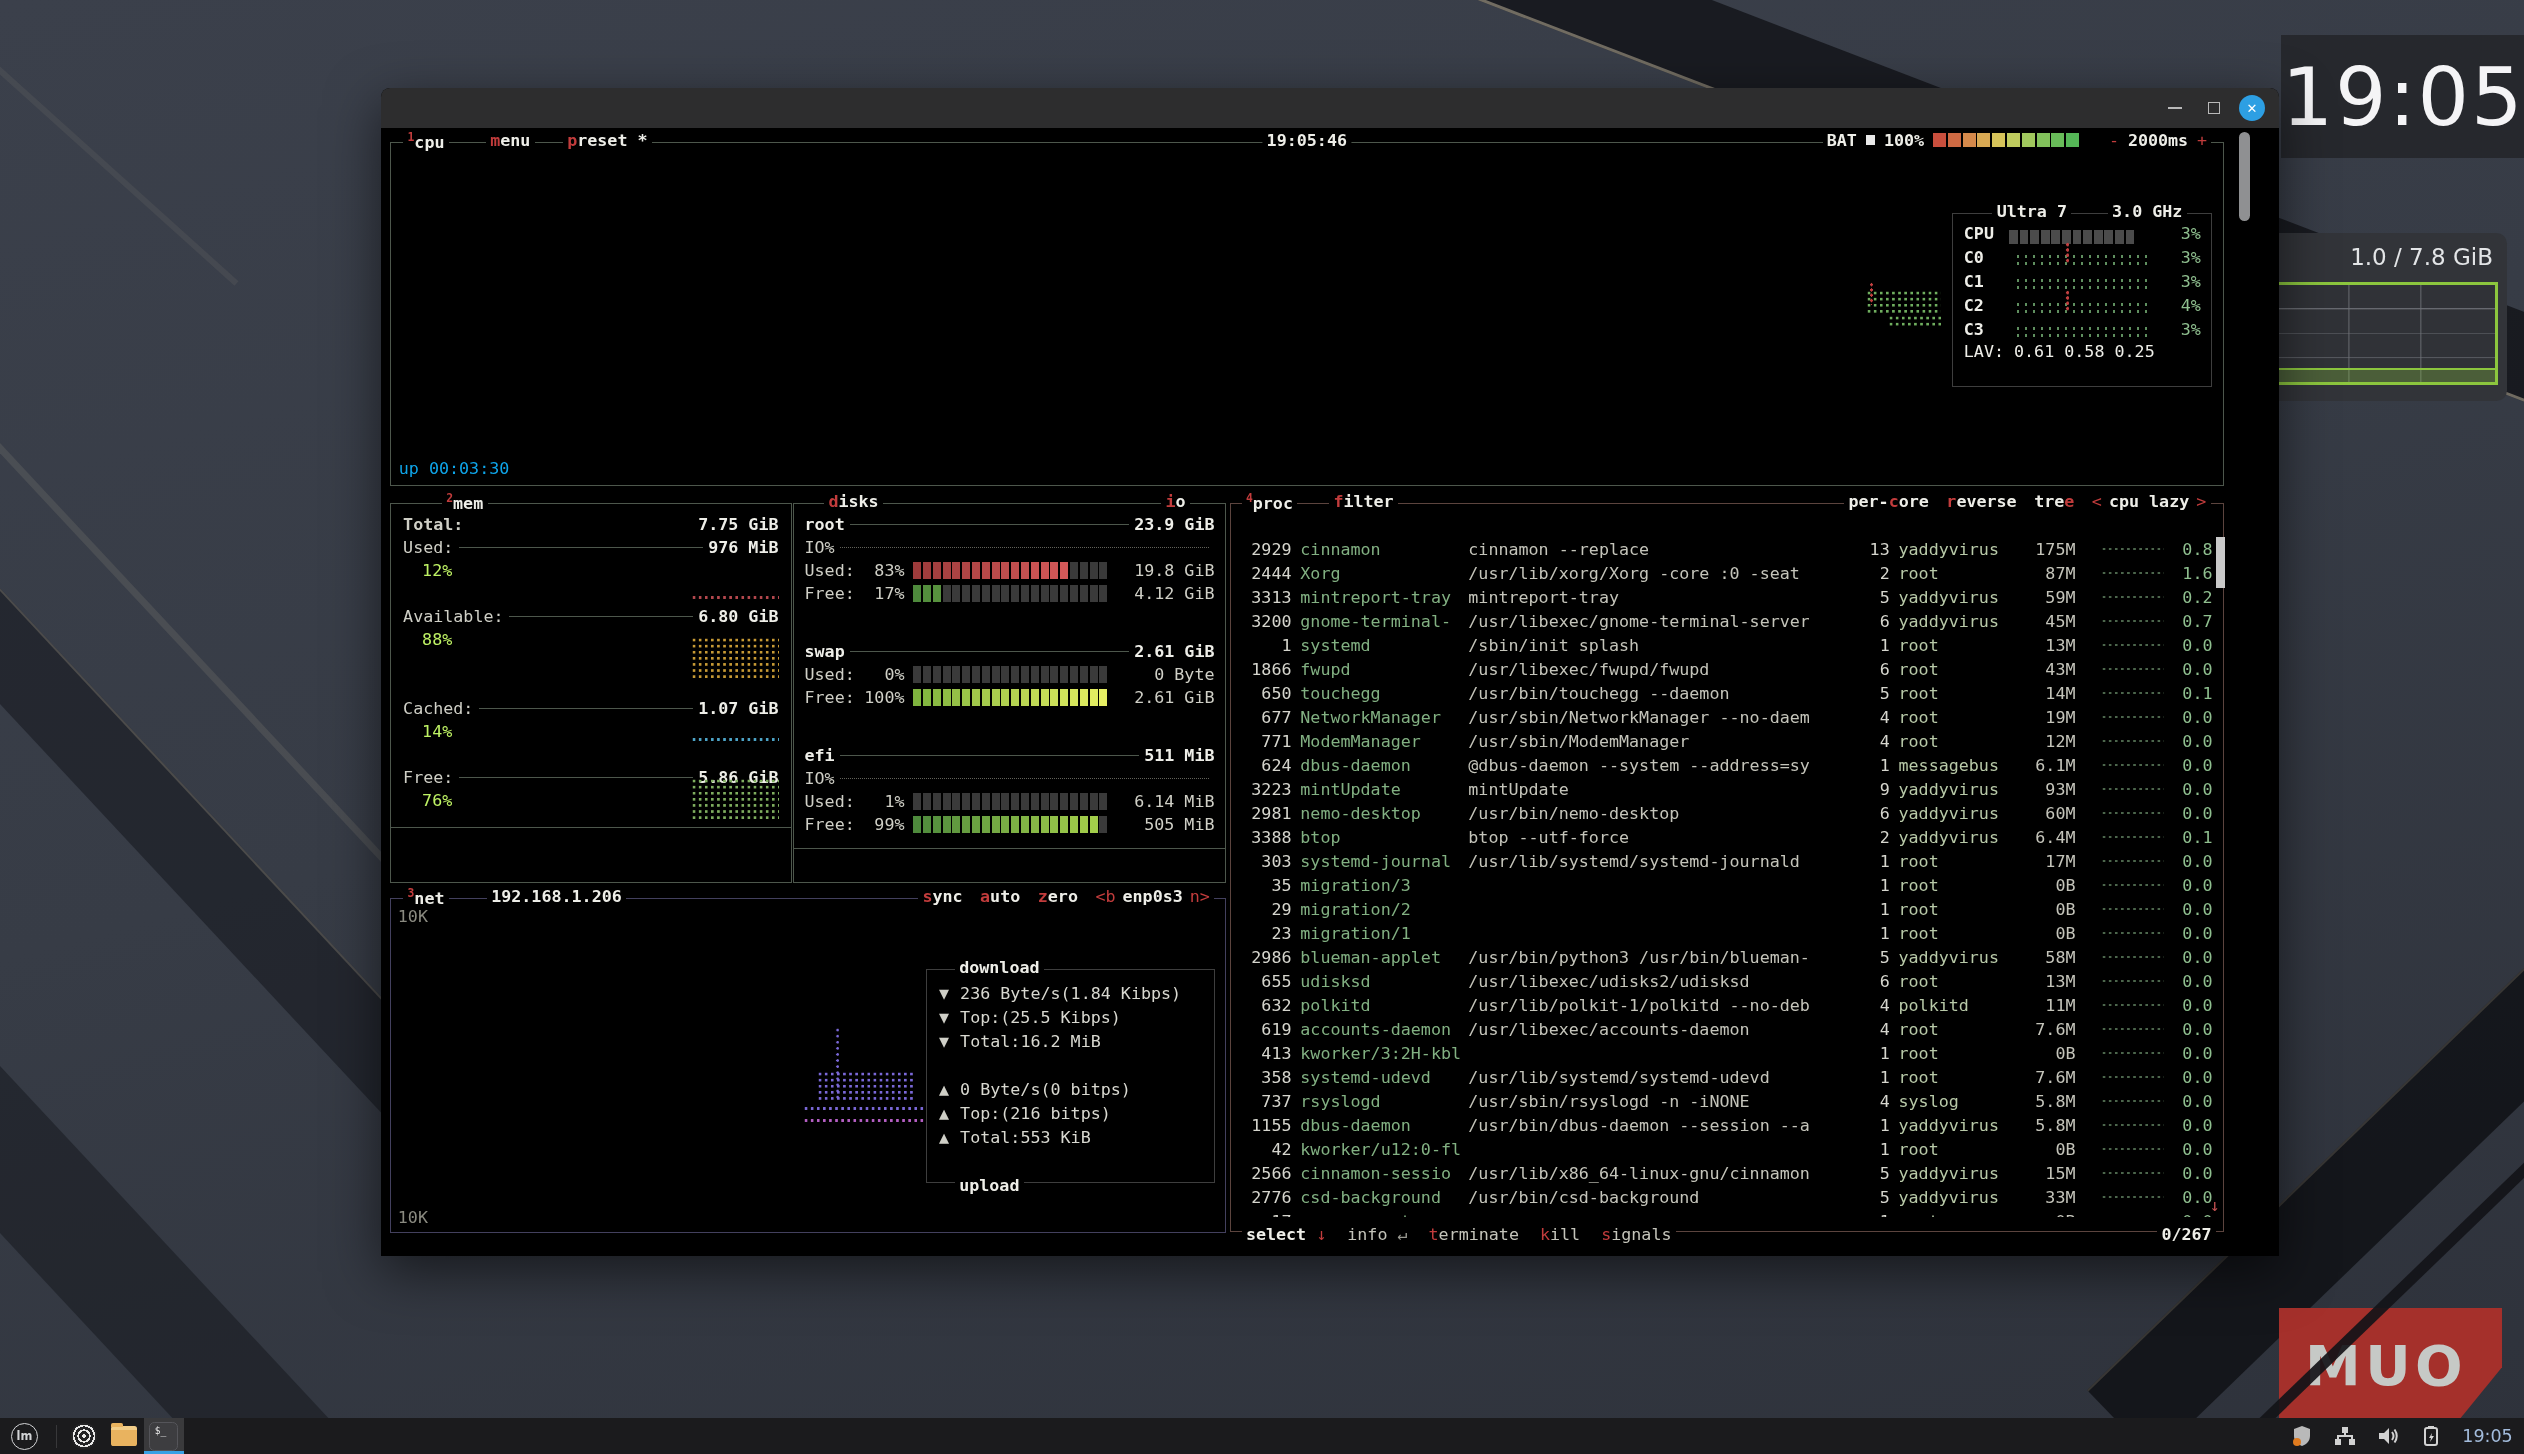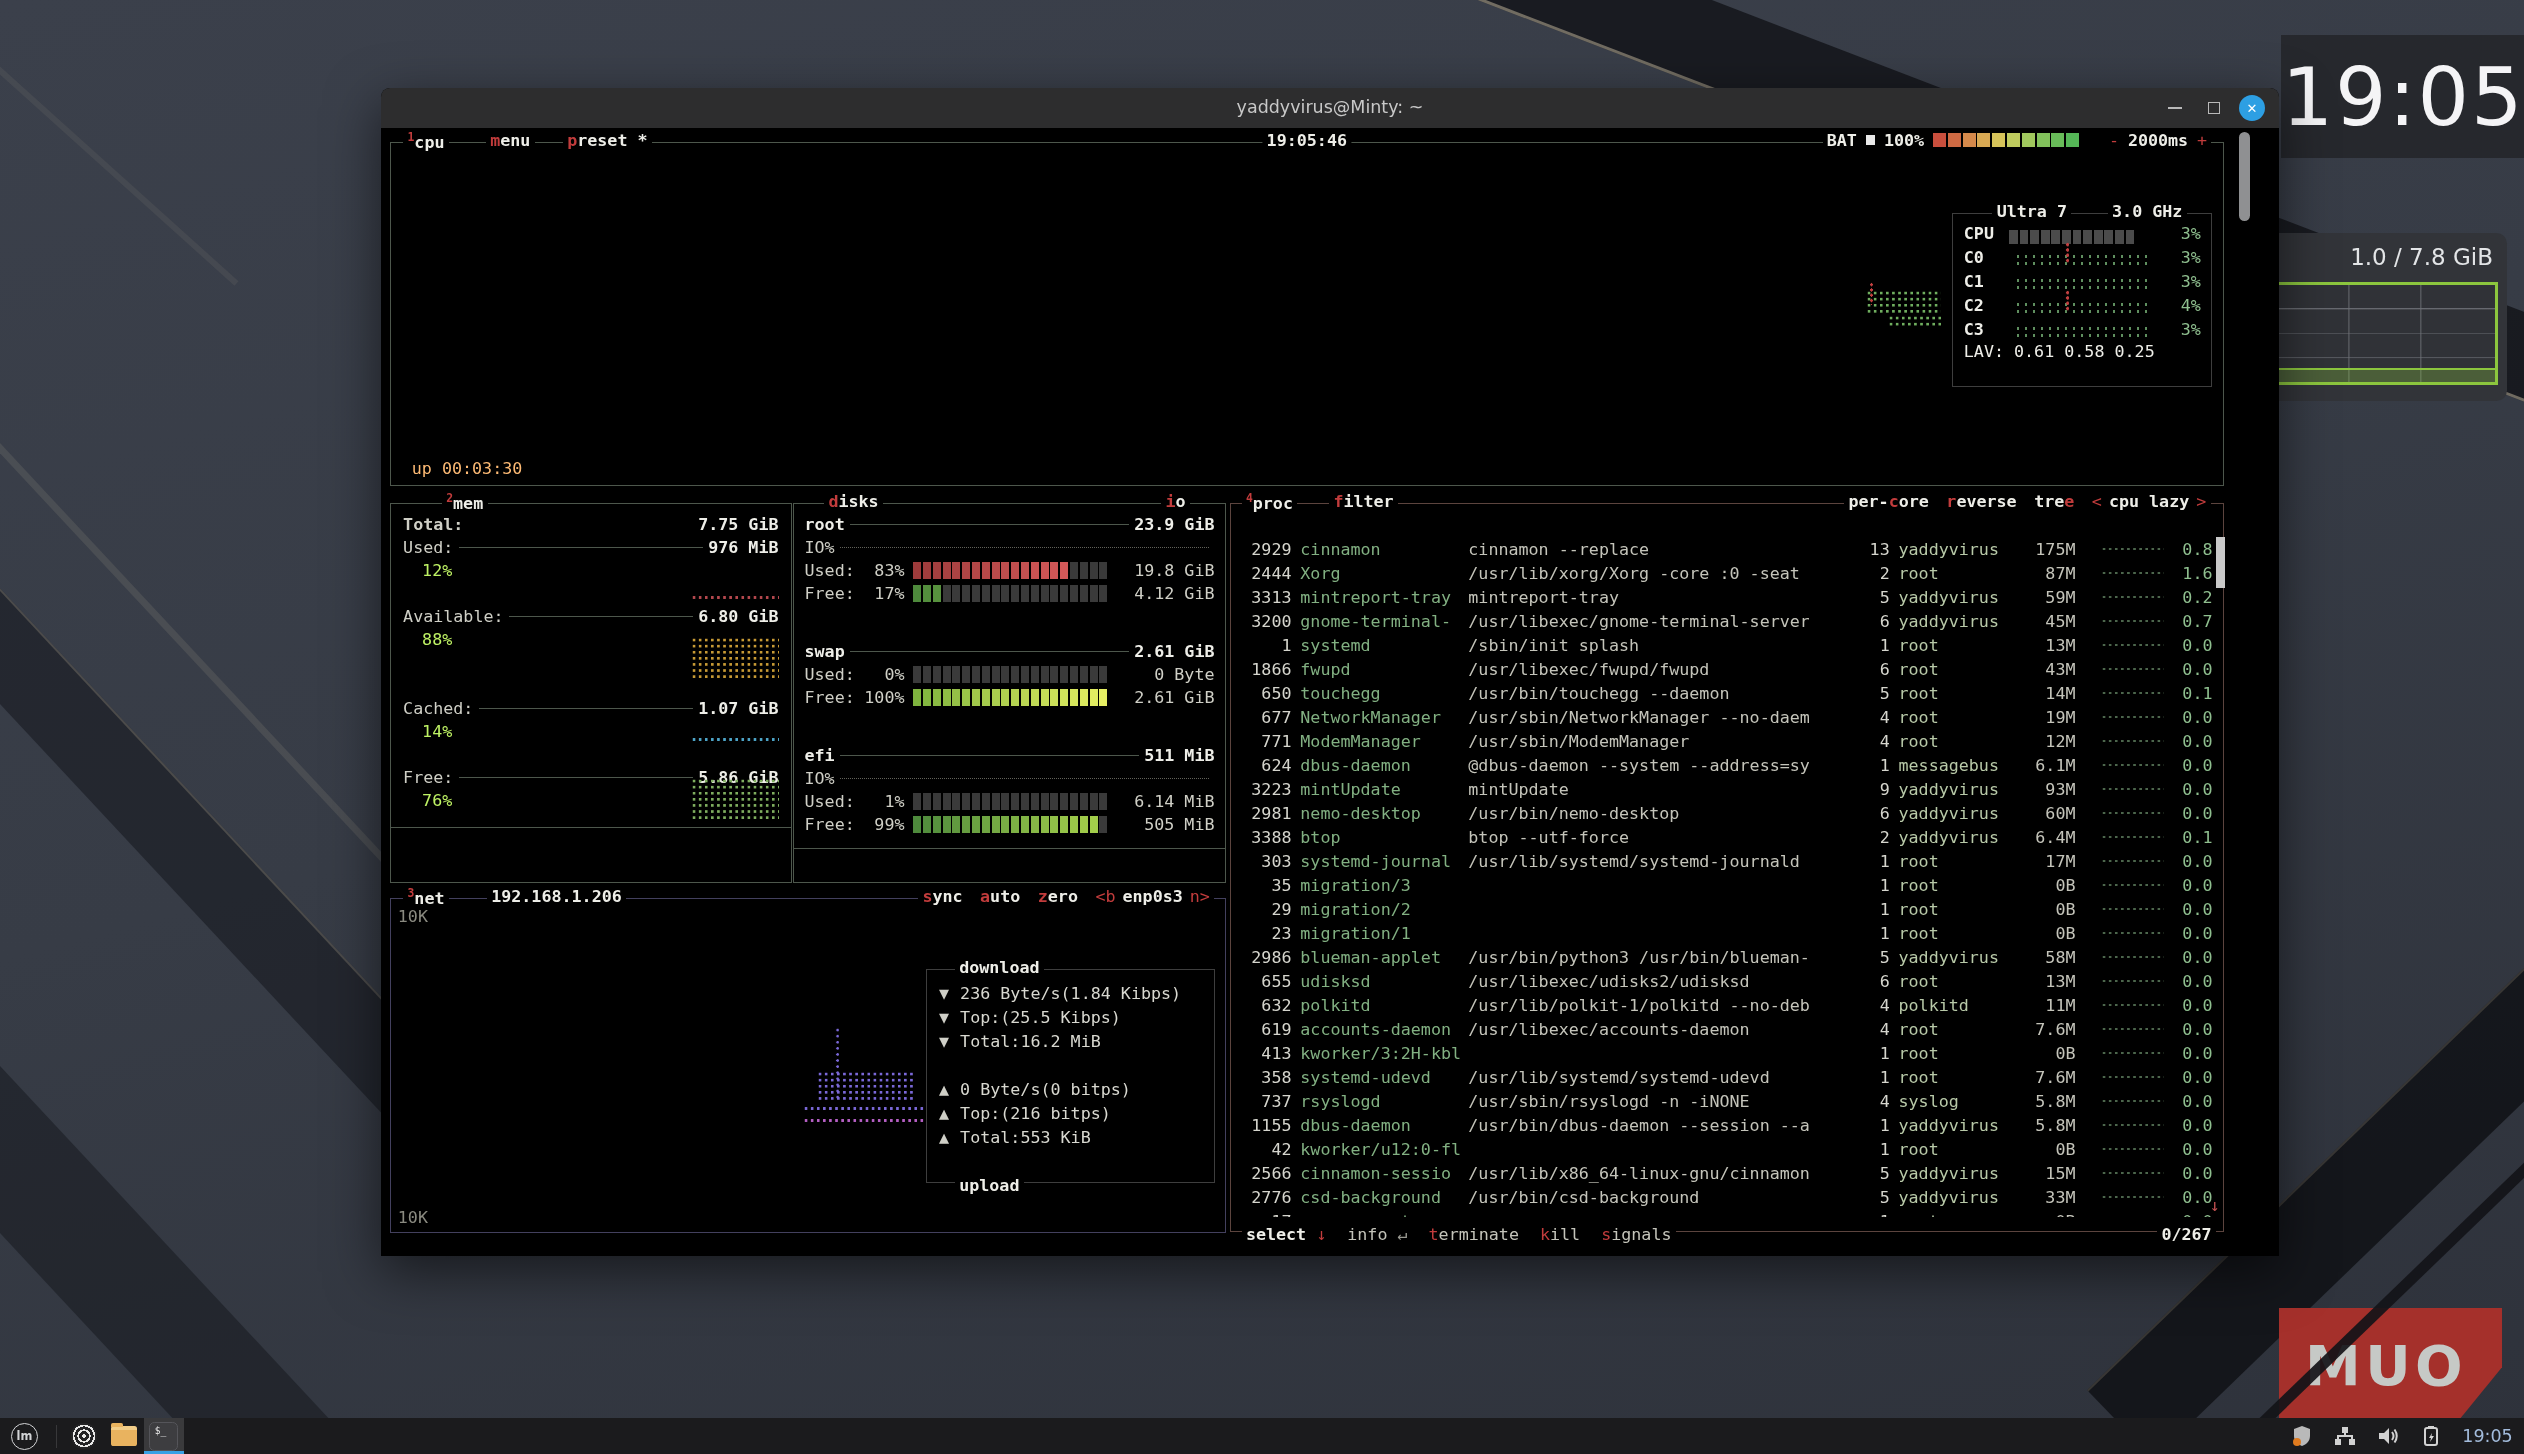--- a/index.html
+++ b/index.html
@@ -114,21 +114,21 @@
   .meter.bat i { width:13px; height:14px; }
   .meter.cpum i { width:8.8px; height:14px; }
 
   
   .dotfield { background-image:radial-gradient(circle, var(--dc) 1.3px, transparent 1.5px);
               background-size:6.1px 6.1px; position:absolute; }
   .dotstrip { background-image:radial-gradient(circle, var(--dc) 1.3px, transparent 1.5px);
               background-size:6.1px 8.8px; position:absolute; height:8.8px; }
 
   
-  #uptime { position:absolute; left:21px; bottom:7px; color:#fdba74; }
+  #uptime { position:absolute; left:8px; bottom:7px; color:#0ea5e9; }
   #cpu-top-right { position:absolute; right:12.3px; top:-13px; background:#000; padding:0 3.5px;
     display:flex; align-items:center; gap:8.8px; white-space:nowrap; }
   #ultra-box { position:absolute; right:10.5px; top:70px; width:260px; height:174px;
     border:1.8px solid #3e3e3e; background:#000; }
   #ultra-box .rows { padding:7px 10.5px 0 10.5px; }
   .urow { display:flex; align-items:center; height:24px; }
   .urow .ulabel { width:40px; color:#eeeee8; font-weight:bold; }
   .urow .umid { flex:1; position:relative; height:16px; margin:0 5.3px; }
   .urow .upct { width:39px; text-align:right; color:#8fbf8f; }
   .core-dots { position:absolute; left:5.3px; right:5.3px; top:3.5px; bottom:0;
@@ -228,21 +228,20 @@
     </div>
   </div>
 
   <div id="muo">
     <span class="muo-text">MUO</span>
   </div>
   <div class="beam" id="beam6"></div>
 
   <div id="window">
     <div id="titlebar">
-      <div class="wtitle">yaddyvirus@Minty: ~</div>
       <div class="win-btn" id="btn-min">
           <div class="glyph"></div>
         </div>
       <div class="win-btn" id="btn-max">
           <div class="glyph"></div>
         </div>
       <div class="win-btn" id="btn-close">
           <div class="glyph">✕</div>
         </div>
     </div>

